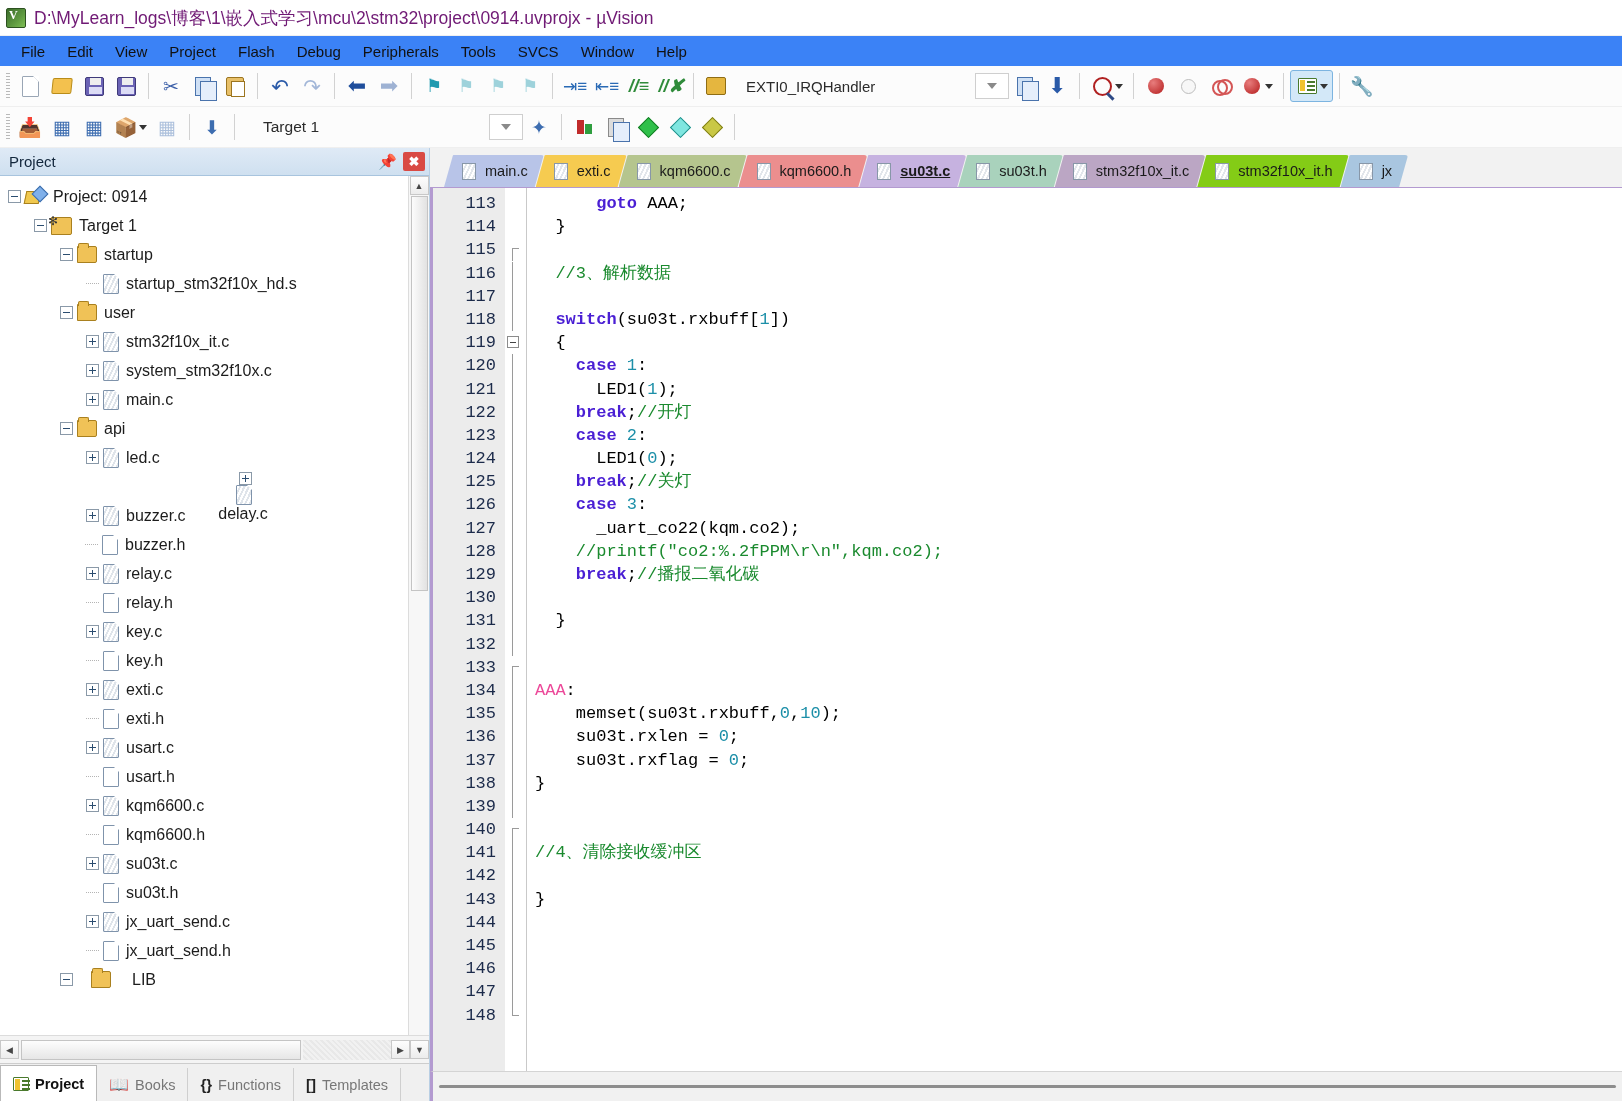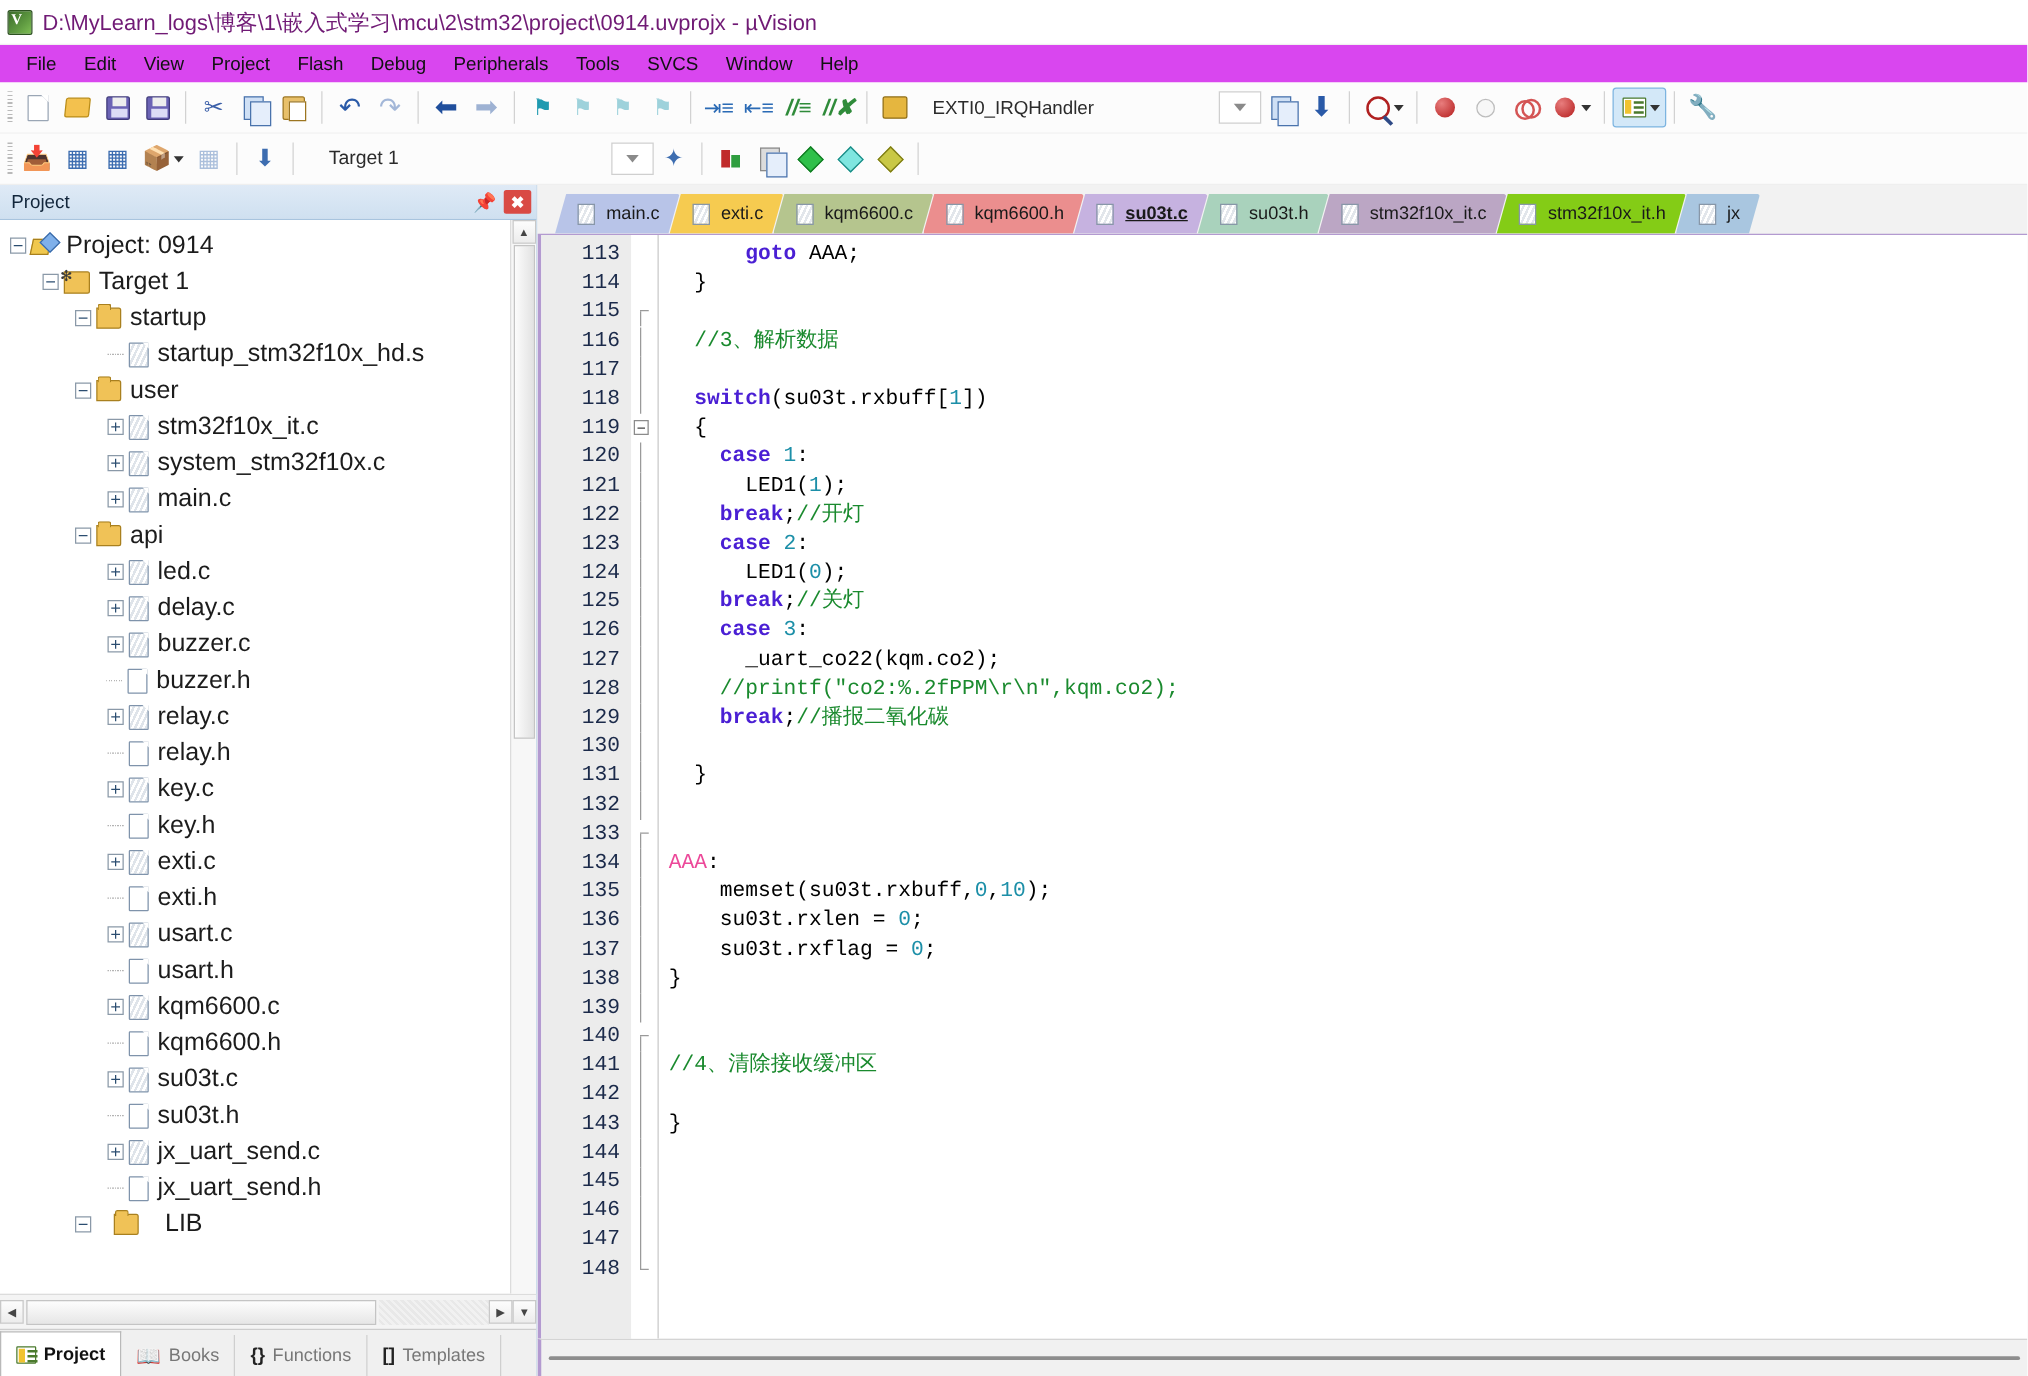--- a/index.html
+++ b/index.html
@@ -37,21 +37,21 @@
   }
   #title-text {
     font-size: 17.5px;
     color: #701a75;
     white-space: nowrap;
   }
 
   
   #menubar {
     height: 30px;
-    background: #d946ef;
+    background: #3b82f6;
     display: flex;
     align-items: center;
     padding-left: 10px;
     font-size: 15px;
     color: #111;
   }
   .menu-item {
     padding: 4px 11px;
     cursor: default;
     white-space: nowrap;
@@ -226,21 +226,21 @@
   #tree-wrap {
     flex: 1;
     position: relative;
     overflow: hidden;
     display: flex;
   }
   #tree {
     flex: 1;
     padding: 6px 0 0 0;
     overflow: hidden;
-    font-size: 20px;
+    font-size: 16px;
     color: #1c1c1c;
   }
   .tnode {
     height: 29px;
     display: flex;
     align-items: center;
     white-space: nowrap;
     position: relative;
   }
   .toggle {
@@ -713,21 +713,21 @@
           <div class="tnode" style="padding-left: 60px;">
             <span class="toggle"></span>
             <span class="ficon"></span>
             <span class="tlabel">api</span>
           </div>
           <div class="tnode" style="padding-left: 86px;">
             <span class="toggle plus"></span>
             <span class="dicon hatched"></span>
             <span class="tlabel">led.c</span>
           </div>
-          <div class="tnode" style="padding-left: 86px;">
+          <div class="tnode" style="padding-left: 86px; flex-direction: column;">
             <span class="toggle plus"></span>
             <span class="dicon hatched"></span>
             <span class="tlabel">delay.c</span>
           </div>
           <div class="tnode" style="padding-left: 86px;">
             <span class="toggle plus"></span>
             <span class="dicon hatched"></span>
             <span class="tlabel">buzzer.c</span>
           </div>
           <div class="tnode" style="padding-left: 39px; margin-left: 46px;">

